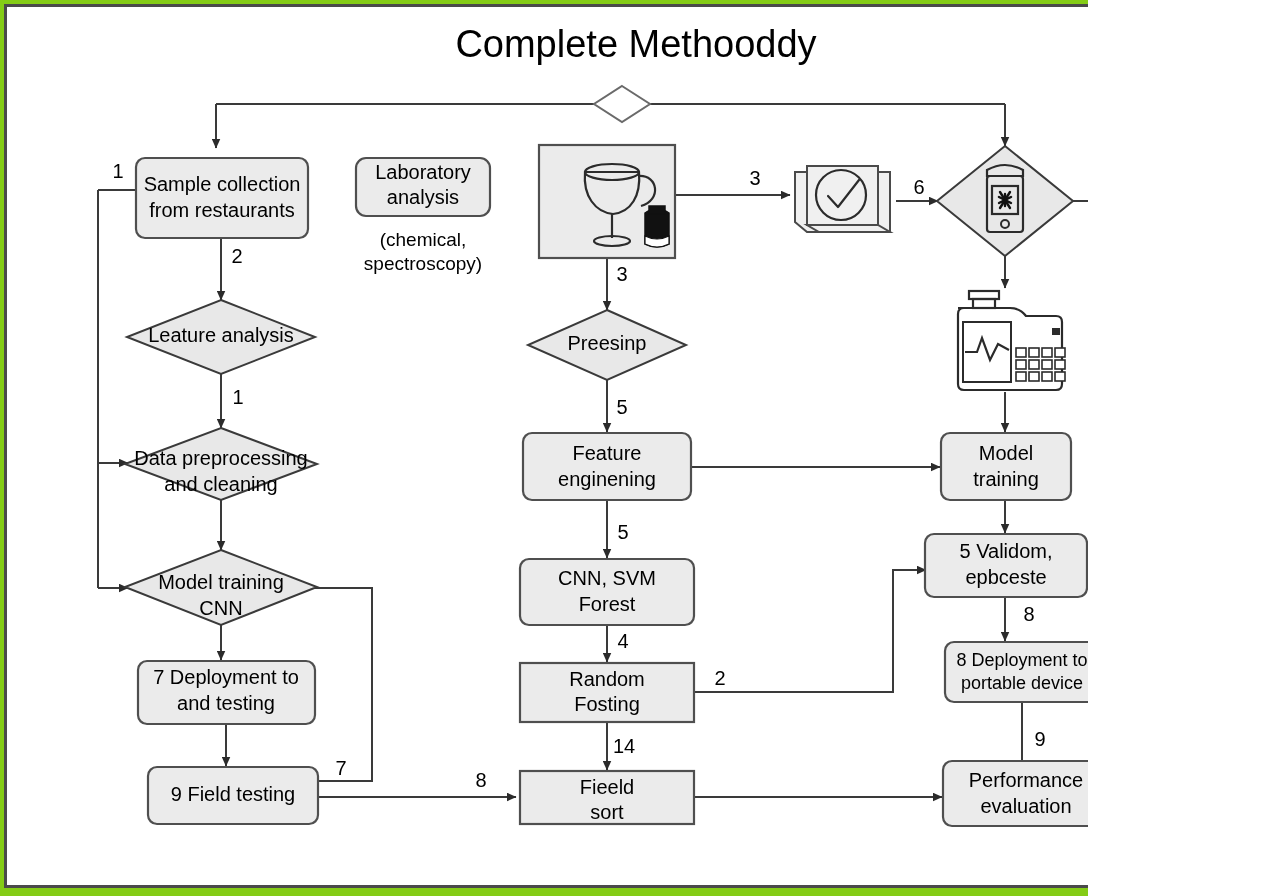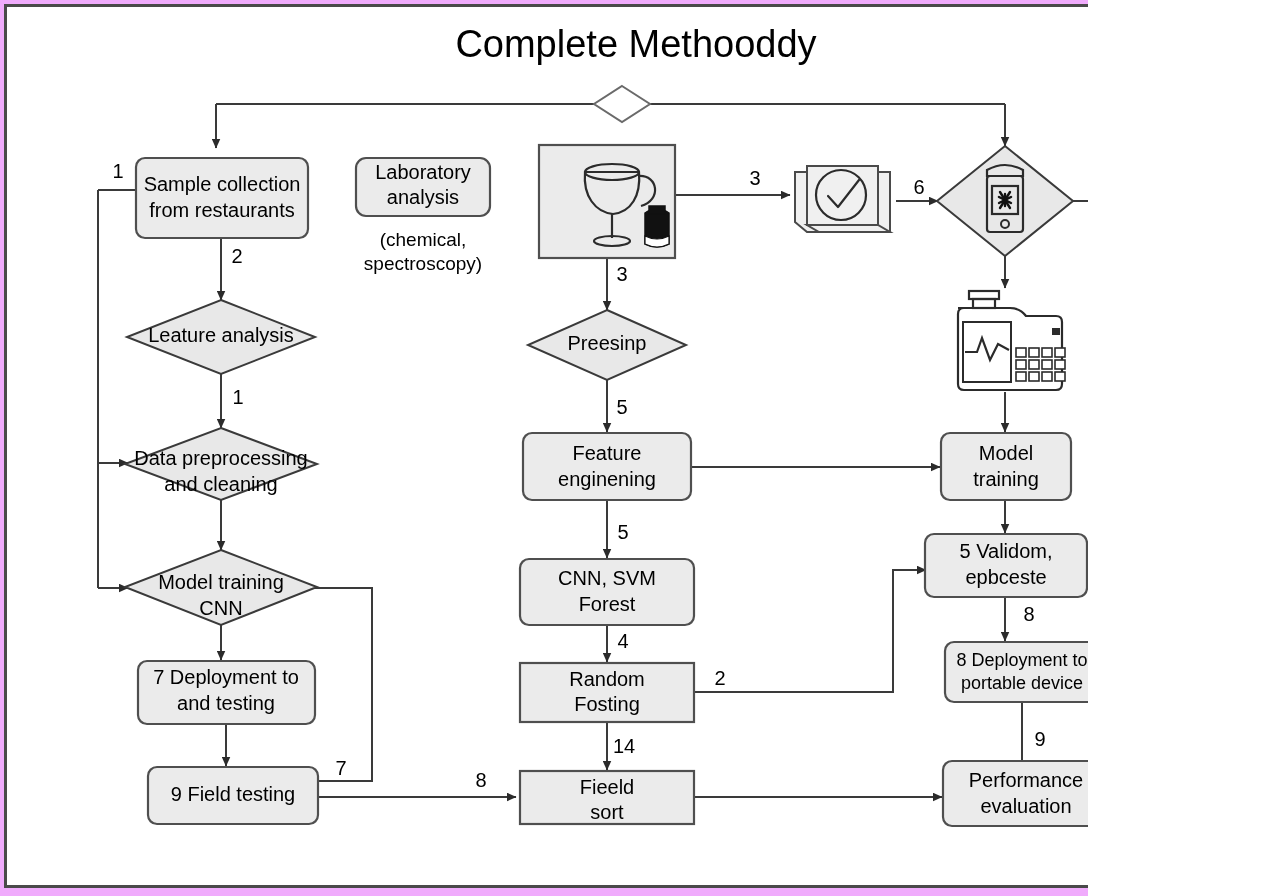--- a/index.html
+++ b/index.html
@@ -1,17 +1,17 @@
 <!DOCTYPE html>
 <html><head>
 <meta charset="utf-8">
 <style>
   html,body{margin:0;padding:0;background:#ffffff;}
   body{font-family:"Liberation Sans", sans-serif;}
-  #page{position:relative;width:1088px;height:896px;background:#f0abfc;overflow:hidden;}
+  #page{position:relative;width:1088px;height:896px;background:#84cc16;overflow:hidden;}
   #frame{position:absolute;left:4px;top:4px;width:1268px;height:884px;border:3px solid #4a4a4a;box-sizing:border-box;background:#ffffff;}
   svg{position:absolute;left:0;top:0;width:1280px;height:896px;}
   .node-text{font-family:"Liberation Sans", sans-serif;font-size:20px;fill:#000;text-anchor:middle;dominant-baseline:middle;}
   .node-text-sm{font-family:"Liberation Sans", sans-serif;font-size:18px;fill:#000;text-anchor:middle;dominant-baseline:middle;}
   .edge-label{font-family:"Liberation Sans", sans-serif;font-size:20px;fill:#000;text-anchor:middle;dominant-baseline:middle;}
   .caption{font-family:"Liberation Sans", sans-serif;font-size:19px;fill:#000;text-anchor:middle;dominant-baseline:middle;}
   .title{font-family:"Liberation Sans", sans-serif;font-size:38px;fill:#000;text-anchor:middle;dominant-baseline:middle;}
   .shape{fill:#ebebeb;stroke:#4f4f4f;stroke-width:2.2;}
   .shape-sharp{fill:#ebebeb;stroke:#4f4f4f;stroke-width:2.2;}
   .diamond{fill:#e8e8e8;stroke:#3a3a3a;stroke-width:2;}

